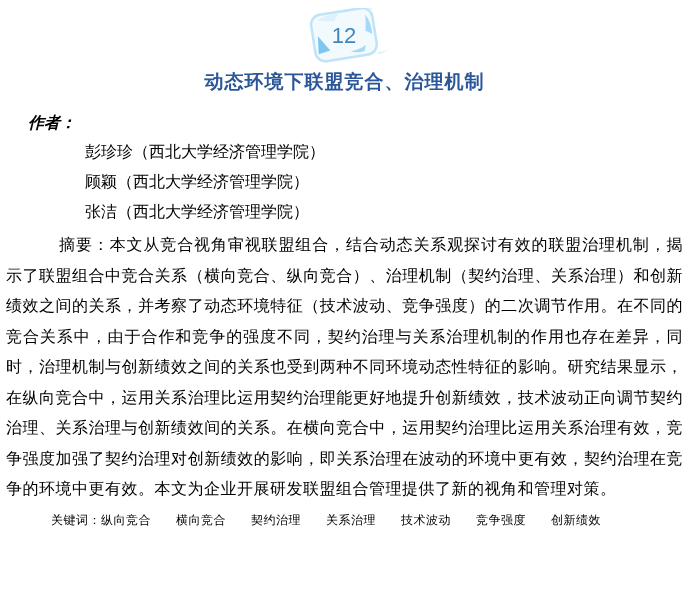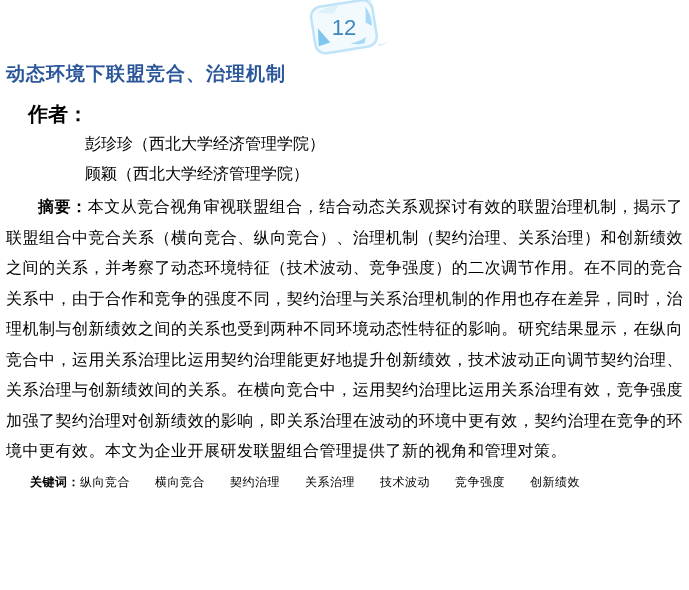--- a/index.html
+++ b/index.html
@@ -8,60 +8,63 @@
     height: 590px;
     background: #ffffff;
     font-family: "Liberation Serif", "DejaVu Serif", serif;
     color: #000000;
     overflow: hidden;
   }
   .page {
     box-sizing: border-box;
     width: 689px;
     height: 531px;
-    padding: 0 6px;
+    padding: 8px 6px;
   }
   
   .badge-wrap {
     text-align: center;
     height: 55px;
     line-height: 0;
   }
   
   .title-block {
     margin-top: 4px;
+    text-align: center;
     font-weight: bold;
     font-size: 19px;
     line-height: 29px;
     color: #2B579A;
     letter-spacing: 1px;
   }
   
   .author-label {
     margin: 12px 0 0 22px;
     font-weight: bold;
-    font-size: 20px;
+    font-size: 16px;
     line-height: 29px;
+    font-style: italic;
   }
   .author-line {
     margin-left: 79px;
     font-size: 16px;
     line-height: 30px;
   }
   
   .abstract {
     margin: 3px 0 0 0;
     font-size: 16px;
     line-height: 30.5px;
     text-align: justify;
     text-indent: 2em;
     letter-spacing: 0.5px;
   }
   .abstract .label, .keywords .label {
-    font-weight: bold;
+    font-weight: normal;
+    margin-left: 21px;
   }
   
   .keywords {
     margin: 0;
     font-size: 12px;
     line-height: 30px;
     text-indent: 2em;
     letter-spacing: 0.5px;
     text-align: justify;
   }
@@ -89,18 +92,19 @@
     </svg>
   </div>
 
   <div class="title-block">
     <div>动态环境下联盟竞合、治理机制</div>
   </div>
 
   <div class="author-label">作者：</div>
   <div class="author-line">彭珍珍（西北大学经济管理学院）</div>
   <div class="author-line">顾颖（西北大学经济管理学院）</div>
+  <div class="author-line">张洁（西北大学经济管理学院）</div>
 
   <p class="abstract"><span class="label">摘要：</span><span>本文从竞合视角审视联盟组合，结合动态关系观探讨有效的联盟治理机制，揭示了联盟组合中竞合关系（横向竞合、纵向竞合）、治理机制（契约治理、关系治理）和创新绩效之间的关系，并考察了动态环境特征（技术波动、竞争强度）的二次调节作用。在不同的竞合关系中，由于合作和竞争的强度不同，契约治理与关系治理机制的作用也存在差异，同时，治理机制与创新绩效之间的关系也受到两种不同环境动态性特征的影响。研究结果显示，在纵向竞合中，运用关系治理比运用契约治理能更好地提升创新绩效，技术波动正向调节契约治理、关系治理与创新绩效间的关系。在横向竞合中，运用契约治理比运用关系治理有效，竞争强度加强了契约治理对创新绩效的影响，即关系治理在波动的环境中更有效，契约治理在竞争的环境中更有效。本文为企业开展研发联盟组合管理提供了新的视角和管理对策。</span></p>
 
   <p class="keywords"><span class="label">关键词：</span><span>纵向竞合　　横向竞合　　契约治理　　关系治理　　技术波动　　竞争强度　　创新绩效</span></p>
 
 </div>
 
 </body></html>

